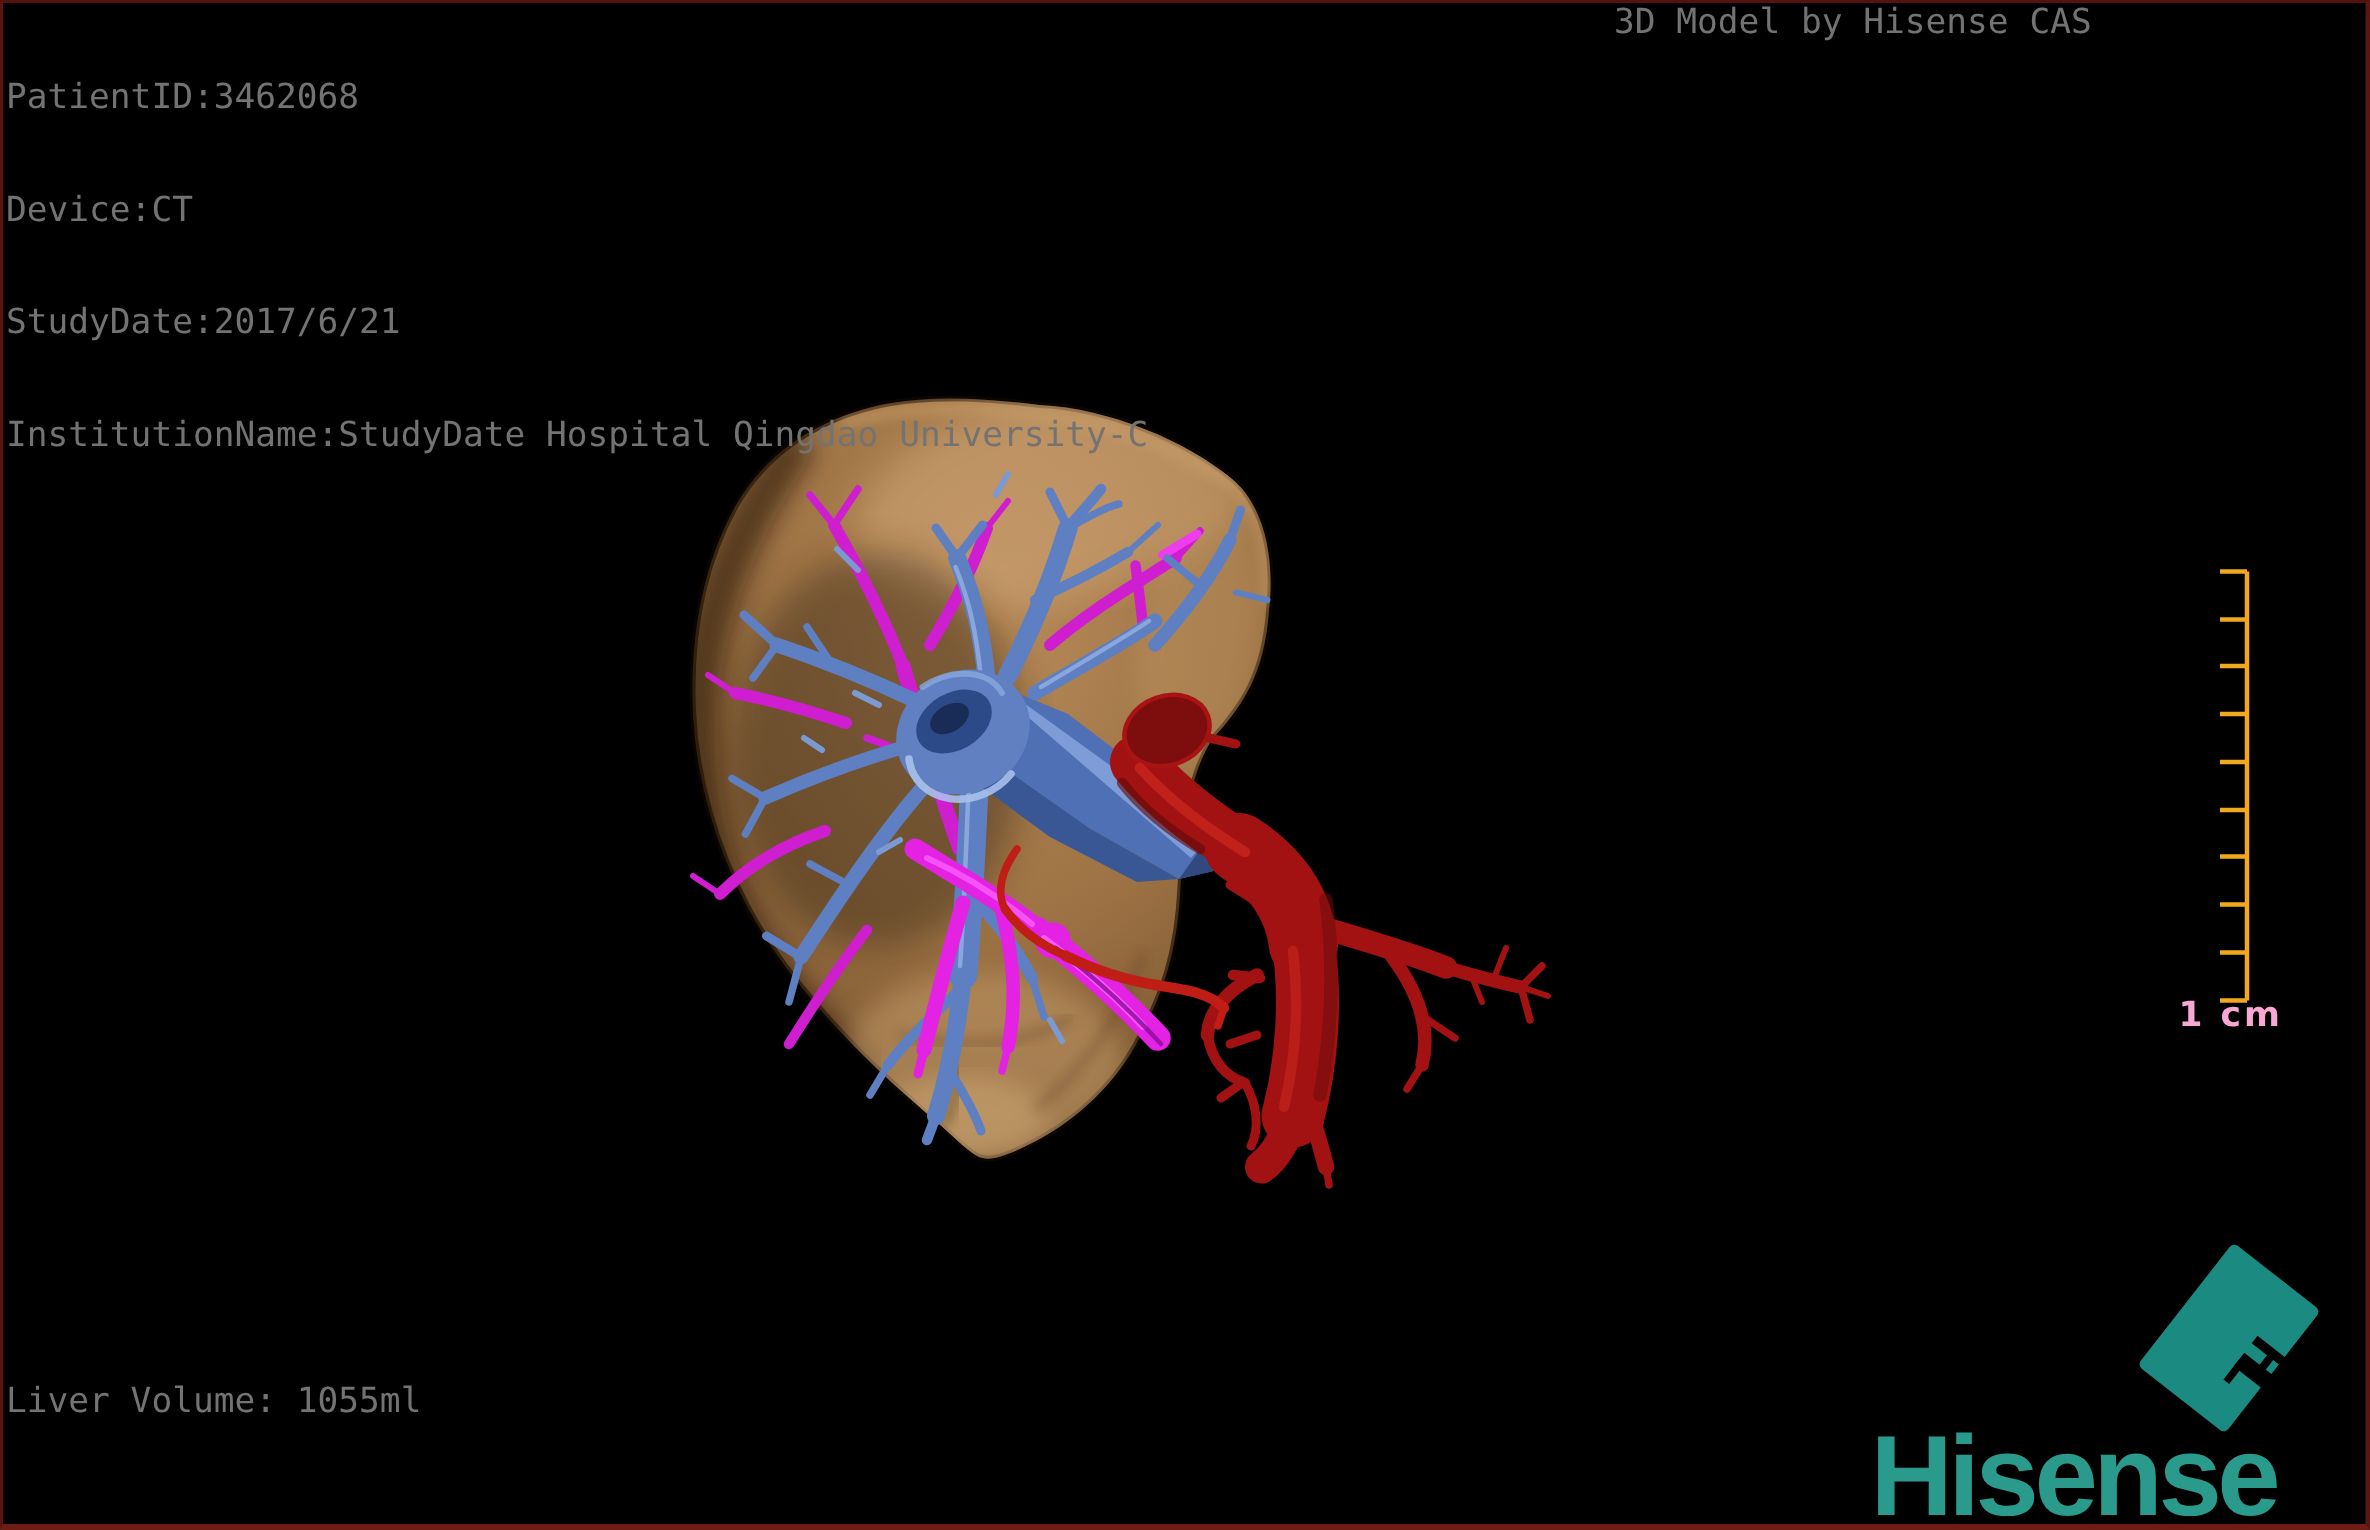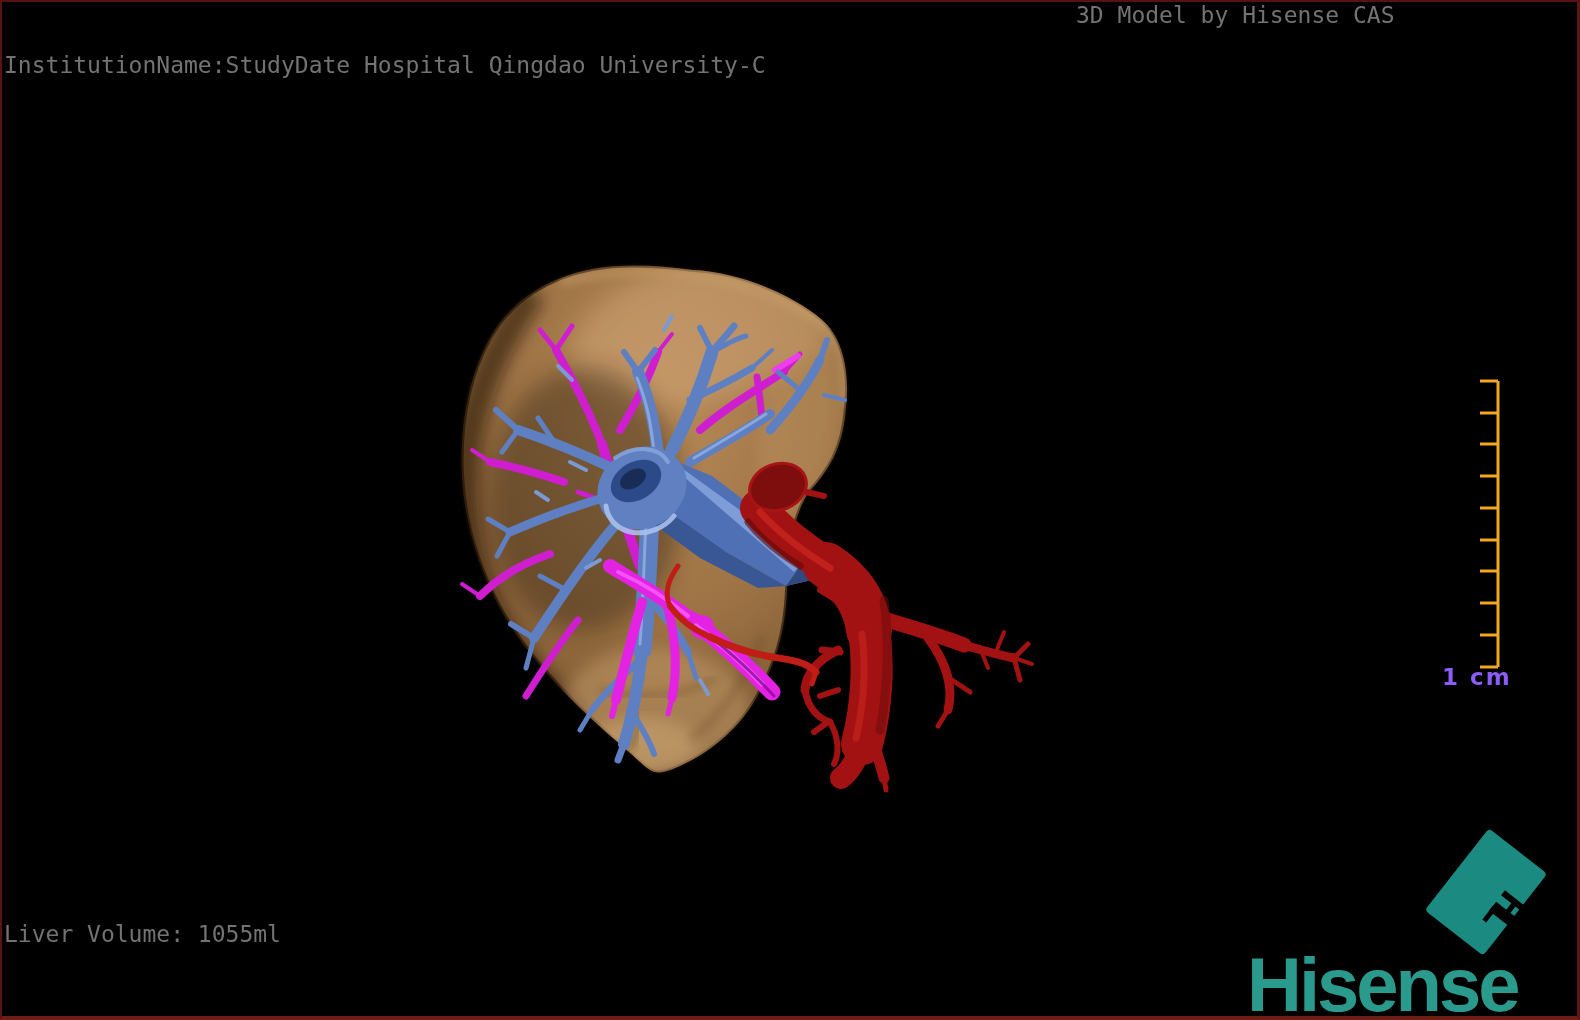--- a/index.html
+++ b/index.html
@@ -13,21 +13,21 @@
     position:absolute; z-index:20;
     font-family:"DejaVu Sans Mono","Liberation Mono",monospace;
     font-size:23px; line-height:25px; color:#737373; white-space:pre;
   }
   .patient-info { left:4px; top:3px; }
   .watermark-title { left:1076px; top:3px; }
   .volume-readout { left:4px; top:922px; }
   .scale-label {
     position:absolute; left:1442px; top:664px; width:80px; z-index:20;
     font-family:"DejaVu Sans","Liberation Sans",sans-serif;
-    font-size:23px; font-weight:bold; color:#8b5cf6; text-align:left;
+    font-size:23px; font-weight:bold; color:#f9a8d4; text-align:right;
     letter-spacing:2px;
   }
   .scene { position:absolute; left:0; top:0; z-index:5; }
   .brand { position:absolute; z-index:20; }
   .brand-mark { left:1414px; top:824px; width:170px; height:132px; }
   .brand-wordmark {
     left:1247px; top:941px; width:340px; overflow:hidden; white-space:nowrap;
     font-family:"Liberation Sans","DejaVu Sans",sans-serif;
     font-size:76px; font-weight:bold; letter-spacing:-3px; color:#2a9a8c;
   }
@@ -230,20 +230,23 @@
     <line x1="1480" y1="508" x2="1498" y2="508"></line>
     <line x1="1480" y1="540" x2="1498" y2="540"></line>
     <line x1="1480" y1="571" x2="1498" y2="571"></line>
     <line x1="1480" y1="603" x2="1498" y2="603"></line>
     <line x1="1480" y1="635" x2="1498" y2="635"></line>
     <line x1="1480" y1="667" x2="1498" y2="667"></line>
   </g>
 </svg>
 
 <div class="overlay patient-info">
+  <div>PatientID:3462068</div>
+  <div>Device:CT</div>
+  <div>StudyDate:2017/6/21</div>
   <div>InstitutionName:StudyDate Hospital Qingdao University-C</div>
 </div>
 
 <div class="overlay watermark-title">3D Model by Hisense CAS</div>
 
 <div class="overlay volume-readout">Liver Volume: 1055ml</div>
 
 <div class="scale-label">1 cm</div>
 
 <svg class="brand brand-mark" width="170" height="132" viewBox="0 0 170 132">

